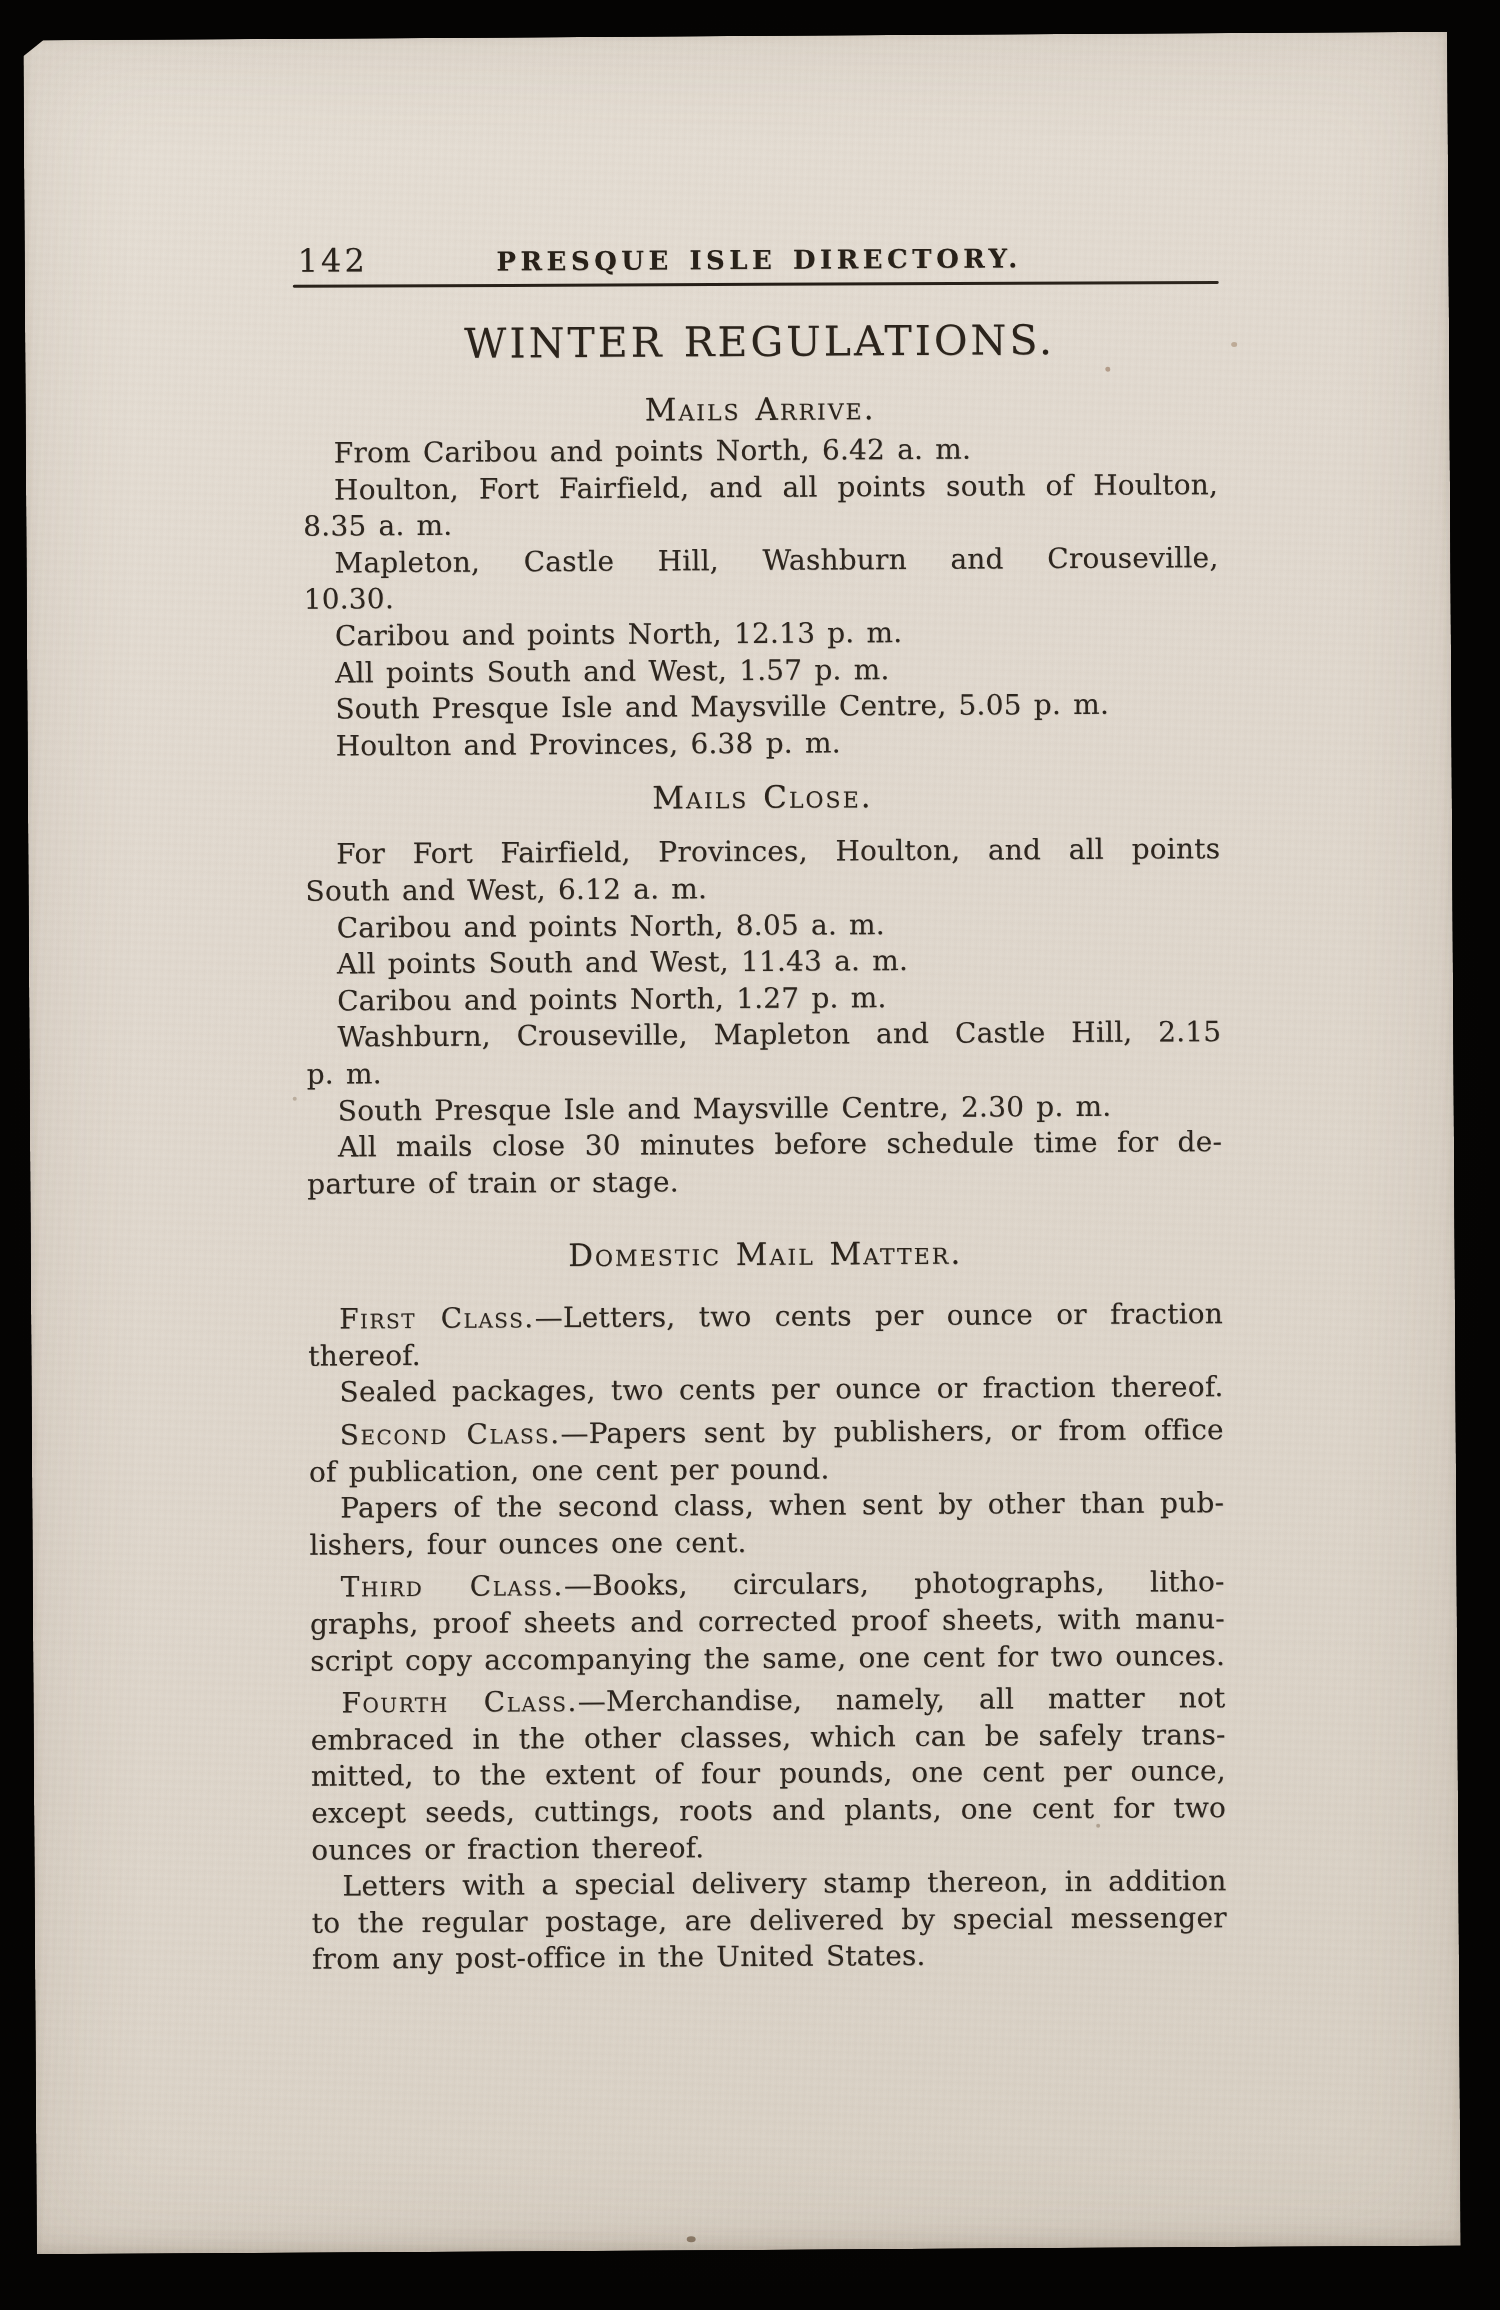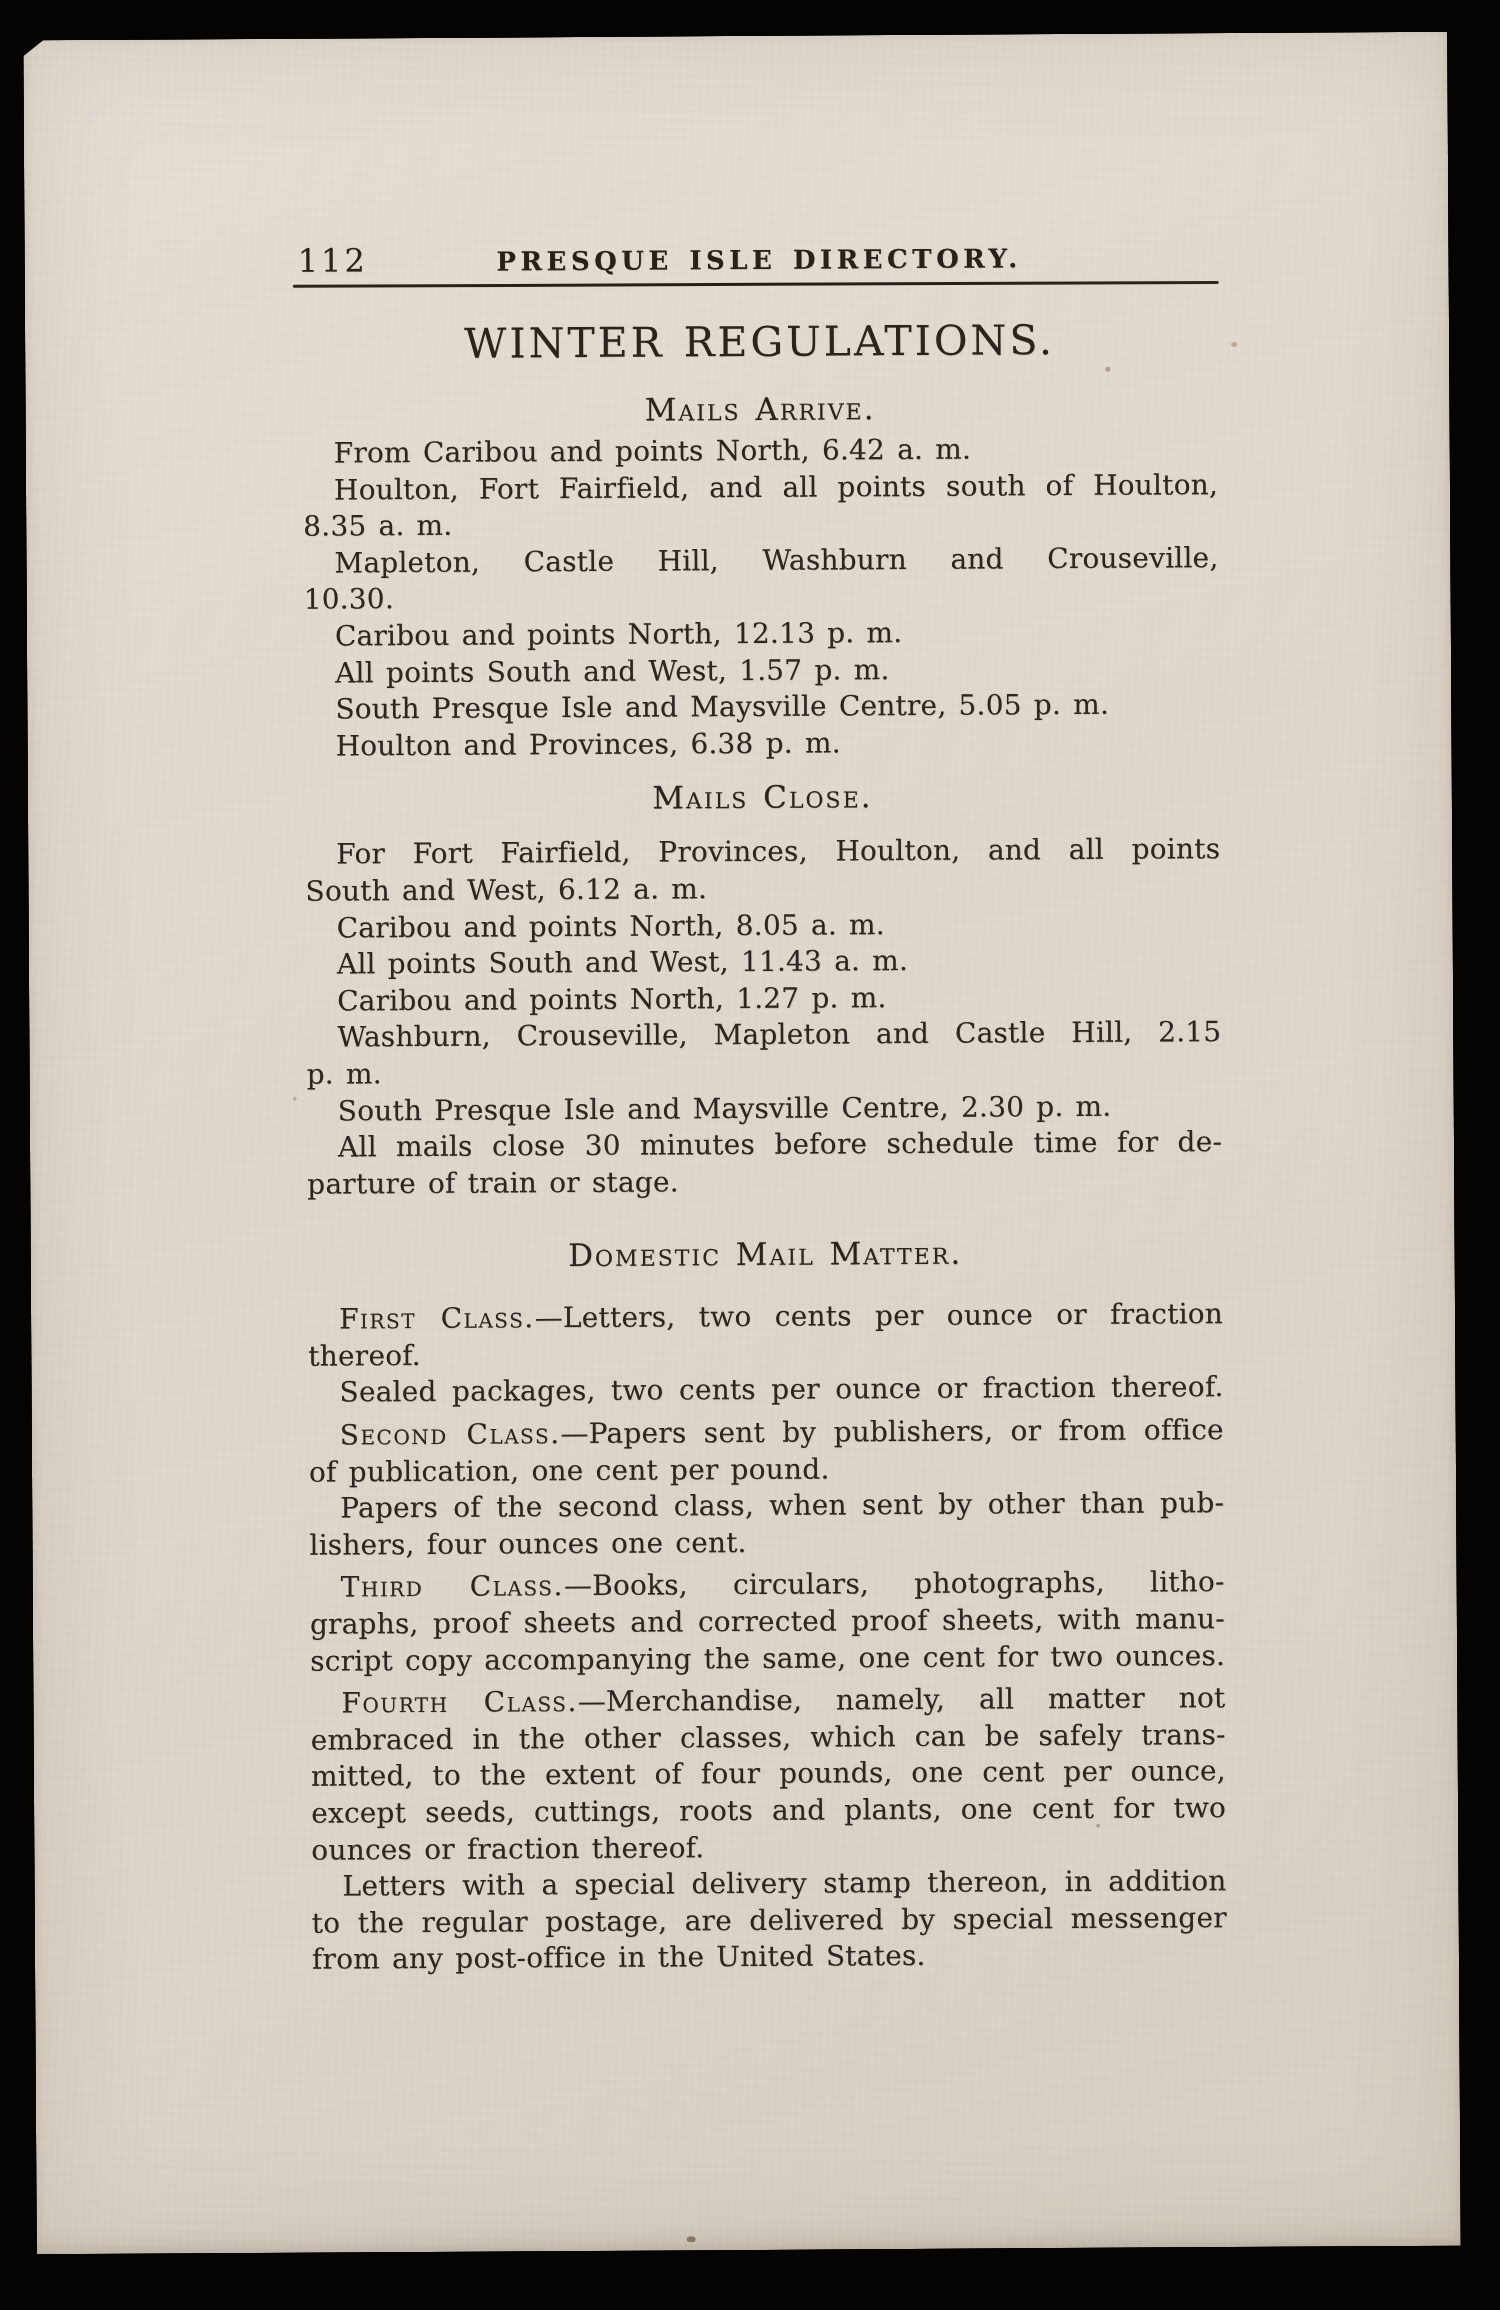--- a/index.html
+++ b/index.html
@@ -132,21 +132,21 @@
 </head>
 <body>
 
 <div class="scene">
   <div class="paper">
     <div class="grain"></div>
 
     <div class="content">
 
       <div class="pagehead">
-        <span class="pagenum">112</span>
+        <span class="pagenum">142</span>
         <span class="runhead">PRESQUE ISLE DIRECTORY.</span>
       </div>
       <div class="rule"></div>
 
       <h1 class="pgtitle">WINTER REGULATIONS.</h1>
 
       <h2 class="subhead mt-arr">Mails Arrive.</h2>
 
       <p class="para">
         <span class="ln ind">From Caribou and points North, 6.42 a. m.</span>

